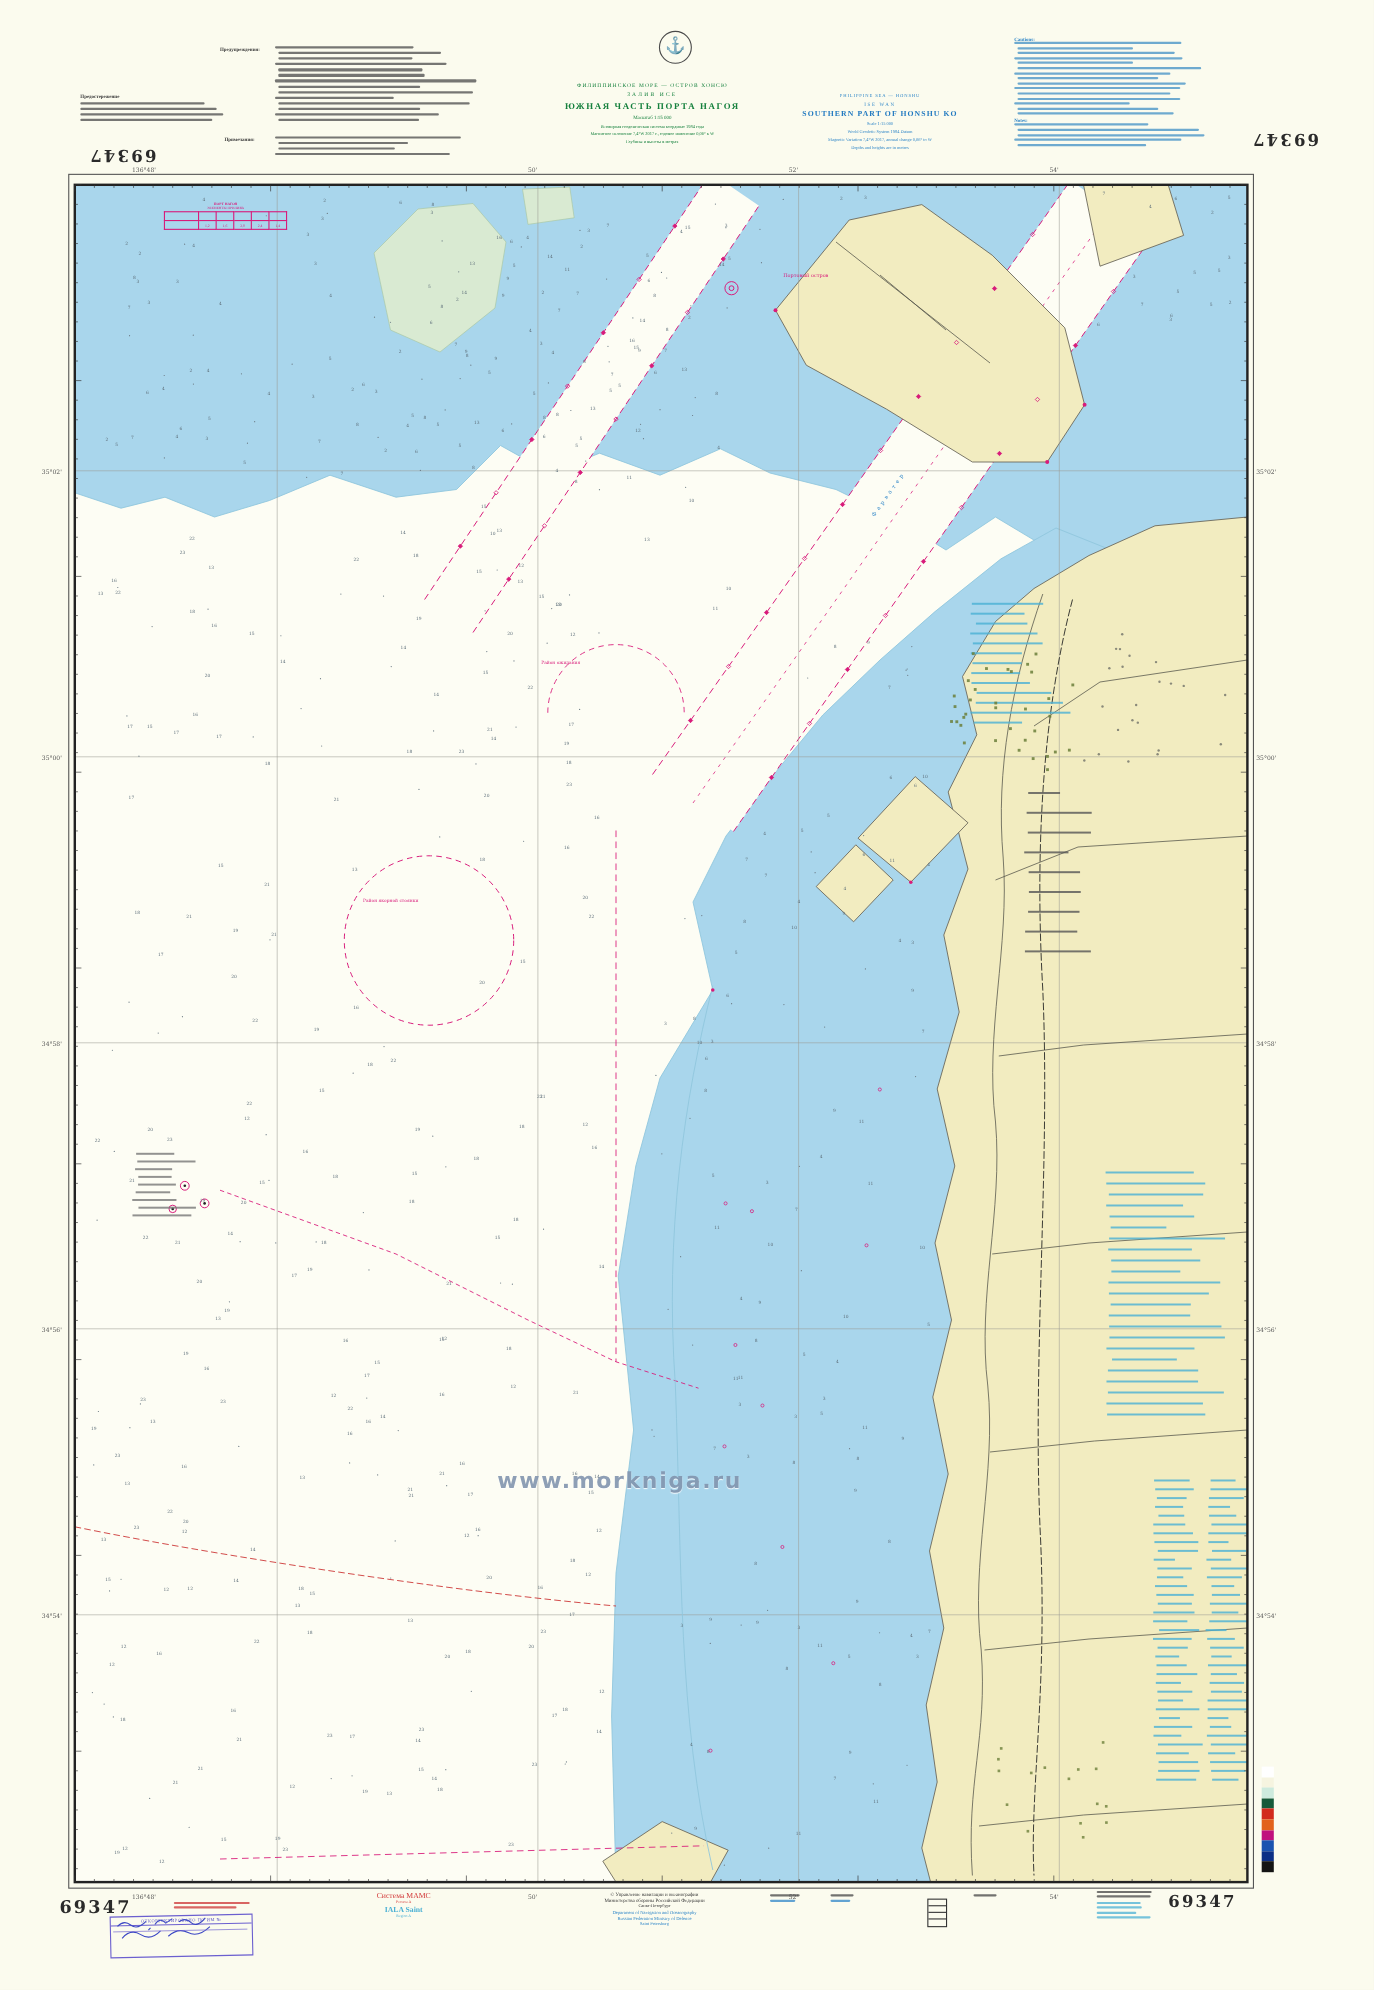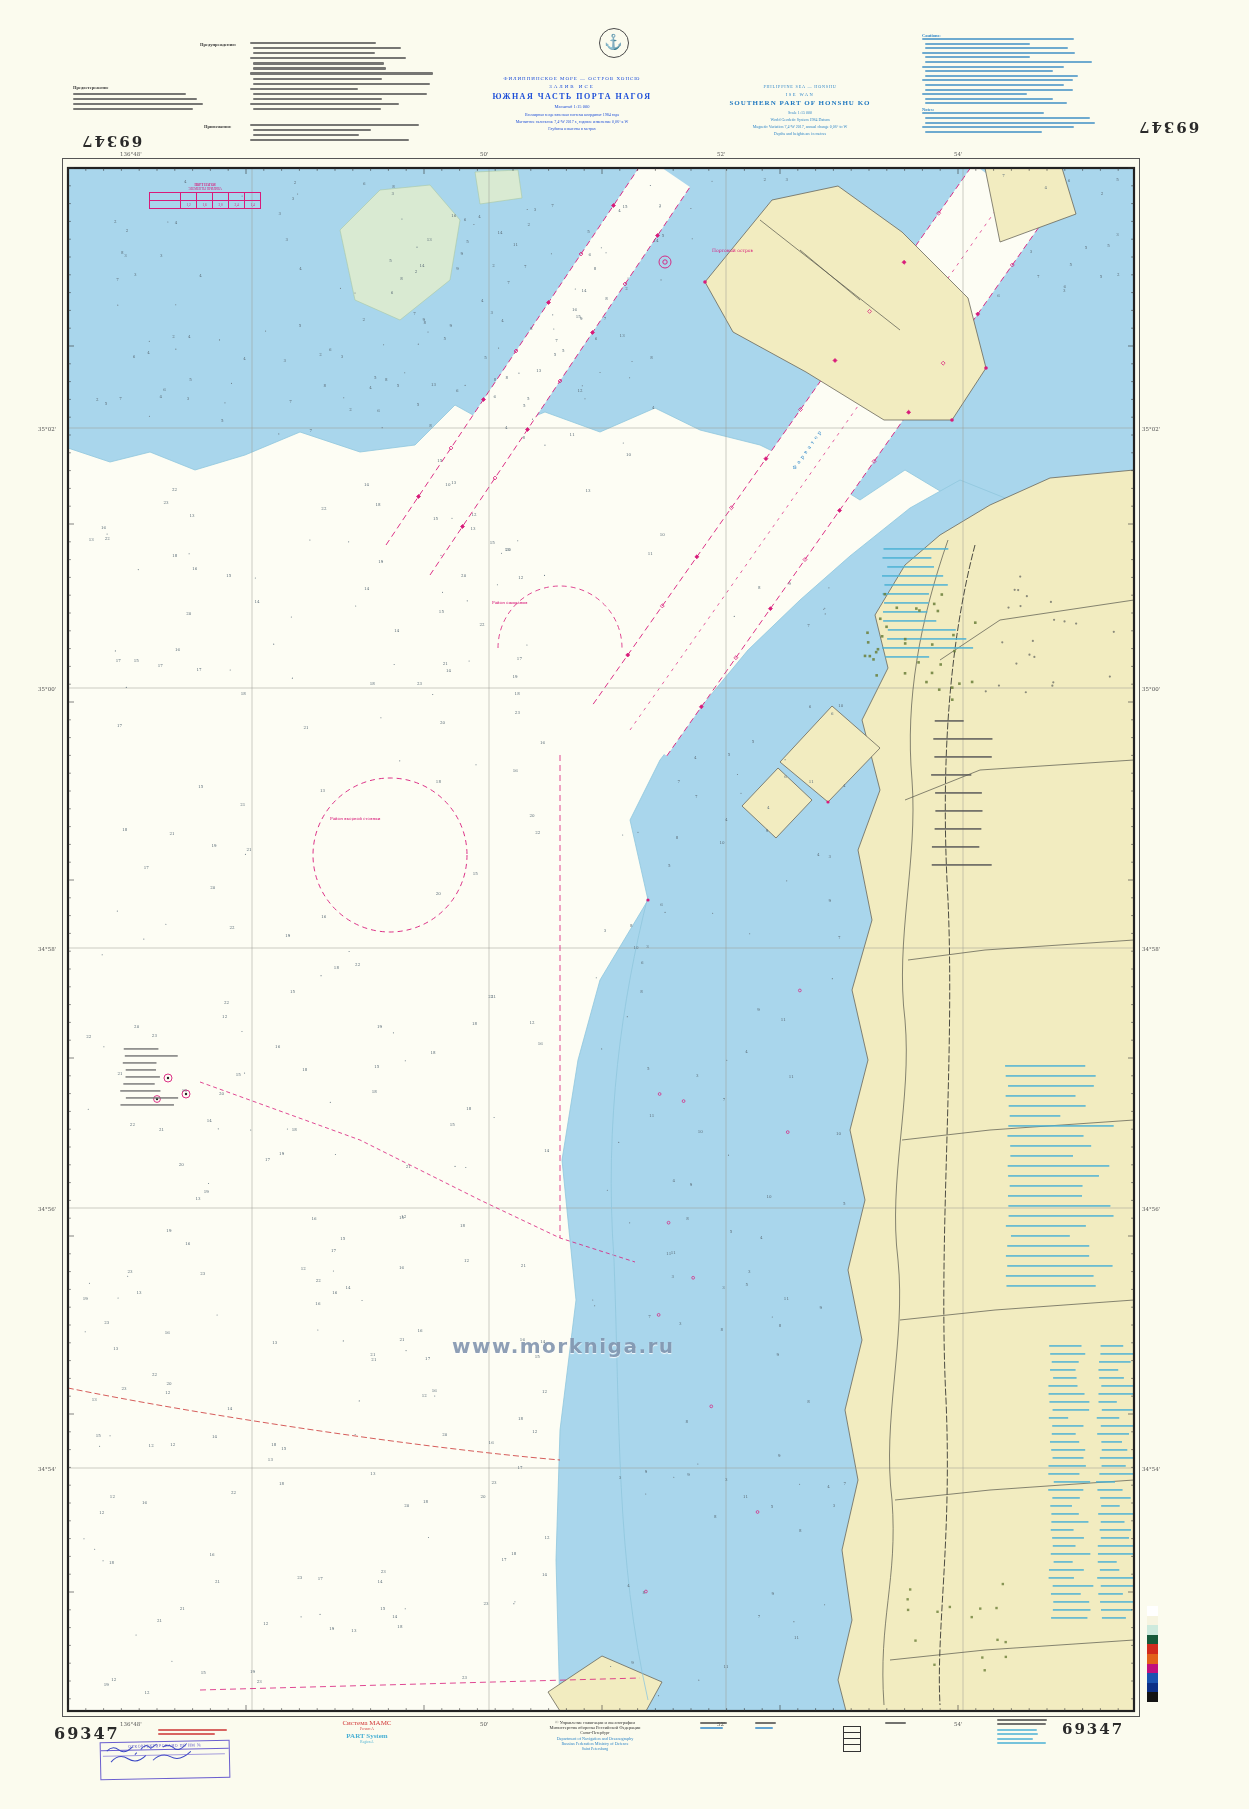--- a/index.html
+++ b/index.html
@@ -1299,21 +1299,21 @@
   <div class="t" style="left:204px;top:124px;font-size:4.5px;font-weight:bold;color:#3a3a3a;">Примечания:</div>
   <div class="t sim" style="left:250px;top:124px;">
       <i style="width: 169px; height: 2.2px; margin-bottom: 2.9px; background: rgb(74, 74, 74); opacity: 0.75; margin-left: 0px;"></i>
       <i style="width: 118px; height: 2.2px; margin-bottom: 2.9px; background: rgb(74, 74, 74); opacity: 0.75; margin-left: 3px;"></i>
       <i style="width: 106px; height: 2.2px; margin-bottom: 2.9px; background: rgb(74, 74, 74); opacity: 0.75; margin-left: 3px;"></i>
       <i style="width: 159px; height: 2.2px; margin-bottom: 2.9px; background: rgb(74, 74, 74); opacity: 0.75; margin-left: 0px;"></i>
     </div>
 
   <div class="t" style="left:599px;top:28px;width:28px;height:28px;border:1.5px solid #4a4a4a;border-radius:50%;text-align:center;line-height:27px;font-size:15px;color:#4a4a4a;">⚓</div>
 
-  <div class="t ru-title ctr" style="left:422px;top:76px;width:300px;color:#1d4ed8;">
+  <div class="t ru-title ctr" style="left:443px;top:76px;width:300px;color:#15803d;">
     <div style="font-size:5px;letter-spacing:1px;">ФИЛИППИНСКОЕ МОРЕ — ОСТРОВ ХОНСЮ</div>
     <div style="font-size:5px;letter-spacing:2px;margin-top:3px;">ЗАЛИВ ИСЕ</div>
     <div style="font-size:8px;font-weight:bold;letter-spacing:1.5px;margin-top:3px;">ЮЖНАЯ ЧАСТЬ ПОРТА НАГОЯ</div>
     <div style="font-size:4.5px;margin-top:3px;">Масштаб 1:15 000</div>
     <div style="font-size:4px;margin-top:3px;">Всемирная геодезическая система координат 1984 года</div>
     <div style="font-size:4px;margin-top:2px;">Магнитное склонение 7,4°W 2017 г., годовое изменение 0,06° к W</div>
     <div style="font-size:4px;margin-top:2px;">Глубины и высоты в метрах</div>
   </div>
 
   <div class="t en-title ctr" style="left:690px;top:84px;width:220px;color:#2f86c8;">
@@ -1411,21 +1411,21 @@
         <path d="M10,19 q8,-9 17,-3 t18,-3 M52,18 q9,-8 18,-3 t20,-5"></path>
         <line x1="34" y1="12" x2="36" y2="10"></line>
       </g>
       <line x1="2" y1="13" x2="124" y2="13" stroke="#6b5fcf" stroke-width="0.6"></line>
     </svg>
   </div>
 
   <div class="t ctr" style="left:312px;top:1719px;width:110px;">
     <div style="font-size:7px;font-weight:normal;color:#d23a3a;">Система МАМС</div>
     <div style="font-size:3.5px;color:#d23a3a;">Регион А</div>
-    <div style="font-size:7px;font-weight:bold;color:#49b0d4;margin-top:1px;">PART System</div>
+    <div style="font-size:7px;font-weight:bold;color:#49b0d4;margin-top:1px;">IALA Saint</div>
     <div style="font-size:3.5px;color:#49b0d4;">Region A</div>
   </div>
 
   <div class="t ctr" style="left:470px;top:1720px;width:250px;">
     <div style="font-size:4.5px;color:#333;">© Управление навигации и океанографии</div>
     <div style="font-size:4.5px;color:#333;">Министерства обороны Российской Федерации</div>
     <div style="font-size:4px;color:#333;">Санкт-Петербург</div>
     <div style="font-size:4.2px;color:#2f86c8;margin-top:1px;">Department of Navigation and Oceanography</div>
     <div style="font-size:4.2px;color:#2f86c8;">Russian Federation Ministry of Defence</div>
     <div style="font-size:4px;color:#2f86c8;">Saint Petersburg</div>

